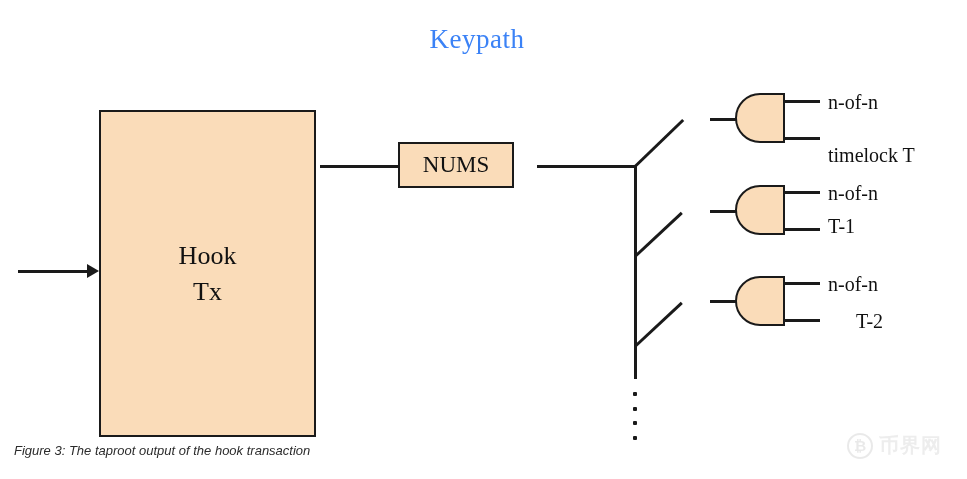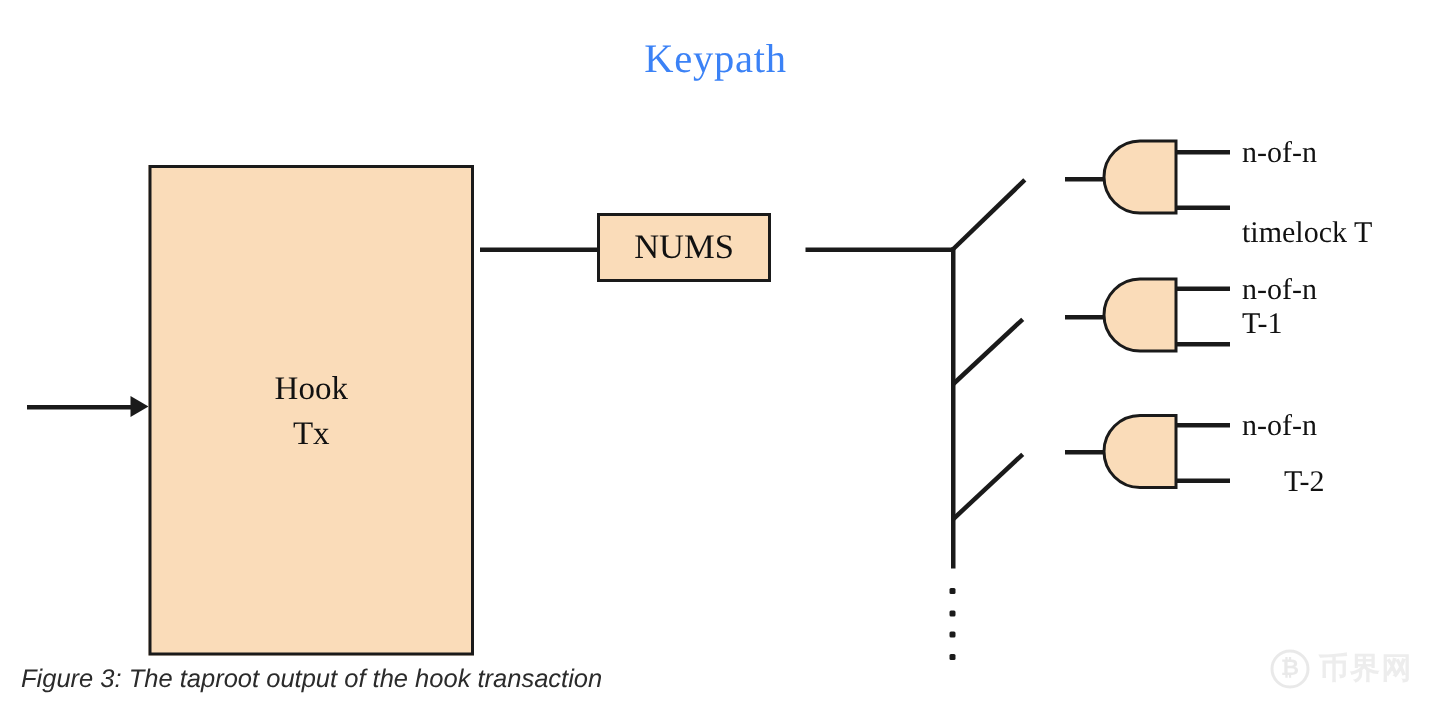--- a/index.html
+++ b/index.html
@@ -37,21 +37,21 @@
     display: flex;
     flex-direction: column;
     align-items: center;
     justify-content: center;
     color: #111111;
   }
   #hook-box {
     left: 99px; top: 110px; width: 217px; height: 327px;
   }
   #hook-box .line {
-    font-size: 22px;
+    font-size: 26px;
     line-height: 1.35;
   }
   #nums-box {
     left: 398px; top: 142px; width: 116px; height: 46px;
     font-size: 23px;
   }
 
   
   .hline, .vline {
     position: absolute;
@@ -107,21 +107,21 @@
     border-radius: 1px;
   }
 
   
   #caption {
     position: absolute;
     left: 14px;
     top: 443px;
     font-family: "Liberation Sans", sans-serif;
     font-style: italic;
-    font-size: 17px;
+    font-size: 13px;
     color: #2b2b2b;
     white-space: nowrap;
   }
 
   
   #watermark {
     position: absolute;
     left: 847px;
     top: 432px;
     display: flex;
@@ -186,21 +186,21 @@
   <div class="hline" style="left:784px; top:137px; width:36px;"></div>
   <div class="path-label" style="left:828px; top:92px;">n-of-n</div>
   <div class="path-label" style="left:828px; top:129px;margin-top:16px;">timelock T</div>
 
   <div class="diag" style="left:635px; top:255px; width:64px; transform:rotate(-43deg);"></div>
   <div class="hline" style="left:710px; top:210px; width:27px;"></div>
   <div class="gate" style="left:735px; top:185px;"></div>
   <div class="hline" style="left:784px; top:191px; width:36px;"></div>
   <div class="hline" style="left:784px; top:228px; width:36px;"></div>
   <div class="path-label" style="left:828px; top:183px;">n-of-n</div>
-  <div class="path-label" style="left:828px; top:206px;">T-1</div>
+  <div class="path-label" style="left:828px; top:216px;">T-1</div>
 
   <div class="diag" style="left:635px; top:345px; width:64px; transform:rotate(-43deg);"></div>
   <div class="hline" style="left:710px; top:300px; width:27px;"></div>
   <div class="gate" style="left:735px; top:276px;"></div>
   <div class="hline" style="left:784px; top:282px; width:36px;"></div>
   <div class="hline" style="left:784px; top:319px; width:36px;"></div>
   <div class="path-label" style="left:828px; top:274px;">n-of-n</div>
   <div class="path-label" style="left:828px; top:311px;margin-left:28px;">T-2</div>
 
   <div id="caption">Figure 3: The taproot output of the hook transaction</div>

